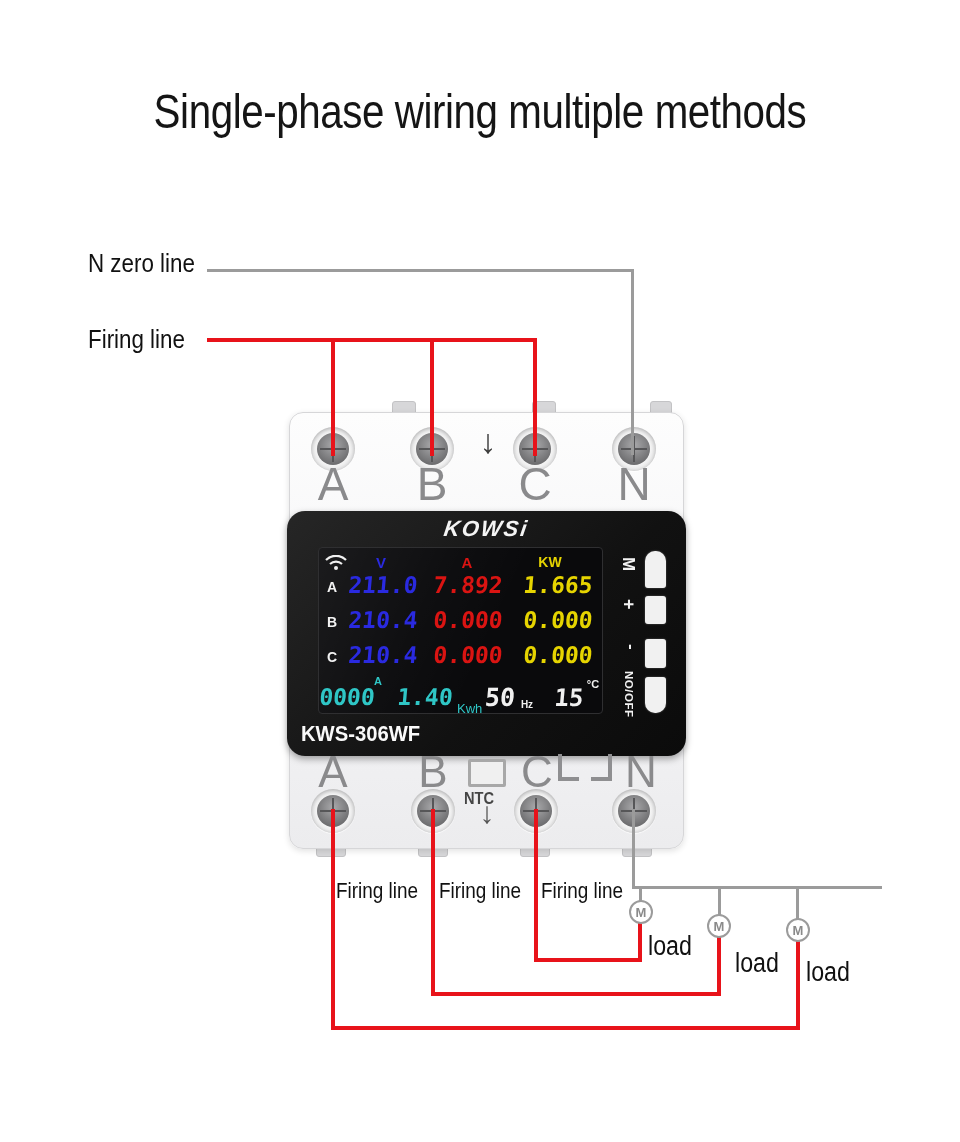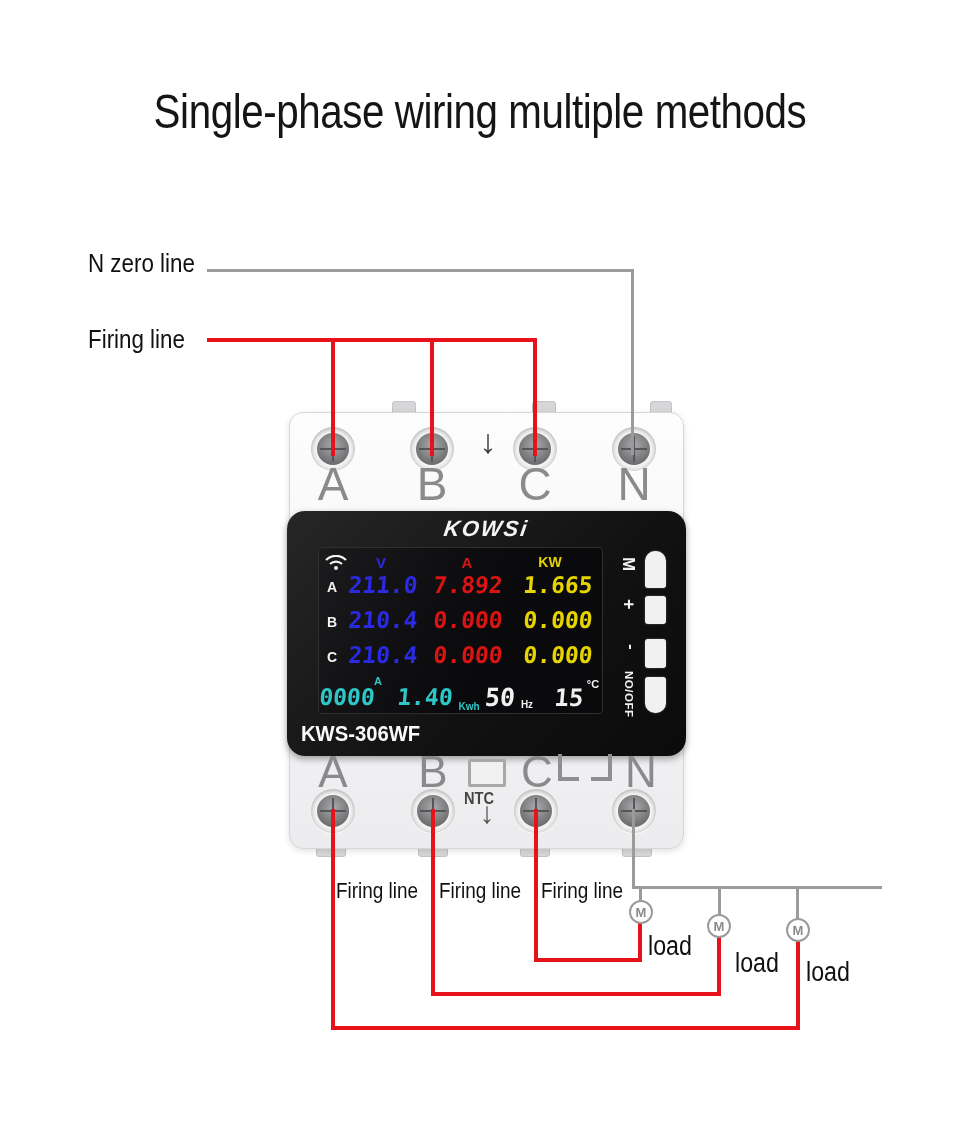--- a/index.html
+++ b/index.html
@@ -122,21 +122,21 @@
   <div class="val seg" style="left:518px;top:609px;width:80px;font-size:23px;color:#e6d400;">0.000</div>
 
   <div class="rowlab" style="left:327px;top:650px;">C</div>
   <div class="val seg" style="left:344px;top:644px;width:78px;font-size:23px;color:#2a2ae0;">210.4</div>
   <div class="val seg" style="left:428px;top:644px;width:80px;font-size:23px;color:#da1412;">0.000</div>
   <div class="val seg" style="left:518px;top:644px;width:80px;font-size:23px;color:#e6d400;">0.000</div>
 
   <div class="hdr" style="left:374px;top:676px;font-size:11px;color:#2fc6c6;">A</div>
   <div class="val seg" style="left:310px;top:686px;width:74px;font-size:23px;color:#2fc6c6;">0000</div>
   <div class="val seg" style="left:392px;top:686px;width:66px;font-size:23px;color:#2fc6c6;">1.40</div>
-  <div class="val" style="left:457px;top:701px;width:24px;font-size:10px;font-weight:bold;color:#2fc6c6;">Kwh</div>
+  <div class="val" style="left:457px;top:701px;width:24px;font-size:13px;font-weight:normal;color:#2fc6c6;">Kwh</div>
   <div class="val seg" style="left:482px;top:685px;width:36px;font-size:25px;color:#f0f0f0;">50</div>
   <div class="val" style="left:517px;top:699px;width:20px;font-size:10px;font-weight:bold;color:#f0f0f0;">Hz</div>
   <div class="val seg" style="left:551px;top:686px;width:36px;font-size:24px;color:#f0f0f0;">15</div>
   <div class="val" style="left:583px;top:678px;width:20px;font-size:11px;font-weight:bold;color:#f0f0f0;">°C</div>
 
   <div class="abs" style="left:301px;top:721px;z-index:6;color:#fafafa;font-size:22px;font-weight:bold;transform:scaleX(.92);transform-origin:left top;">KWS-306WF</div>
 
   <div class="btn-label" style="left:620px;top:557px;font-size:17px;">M</div>
   <div class="btn" style="left:645px;top:551px;height:37px;border-radius:10px 10px 3px 3px;"></div>
   <div class="btn-label" style="left:620px;top:599px;font-size:18px;">+</div>

